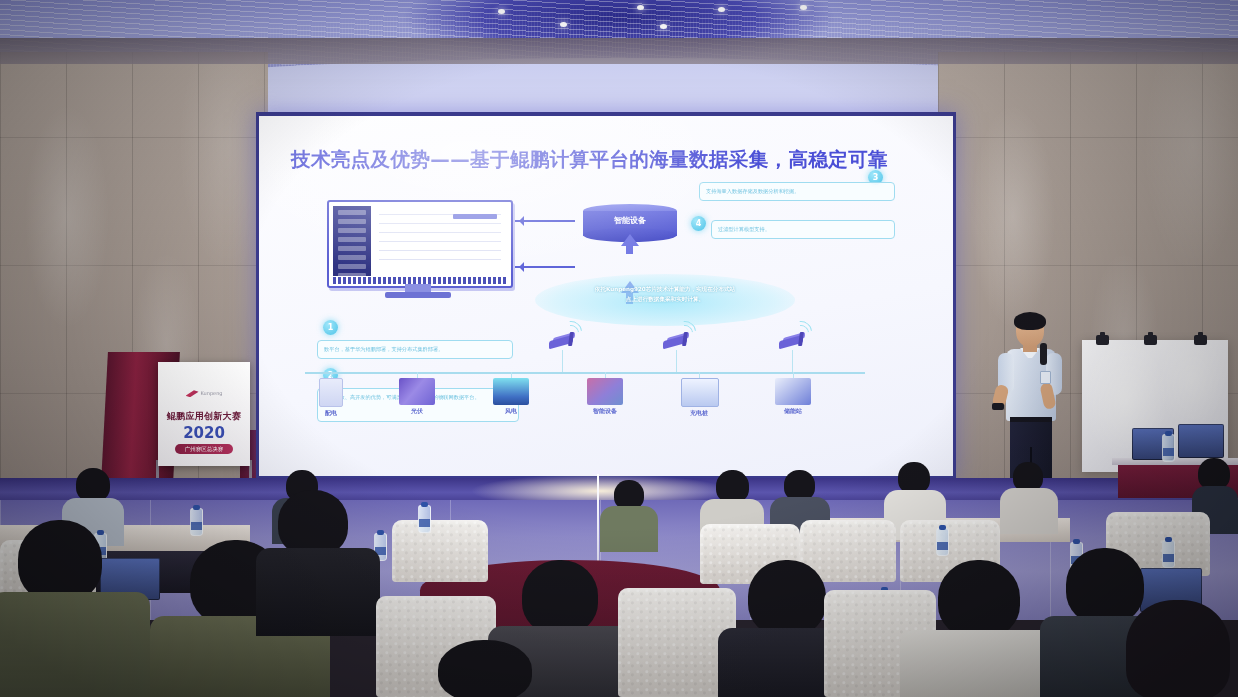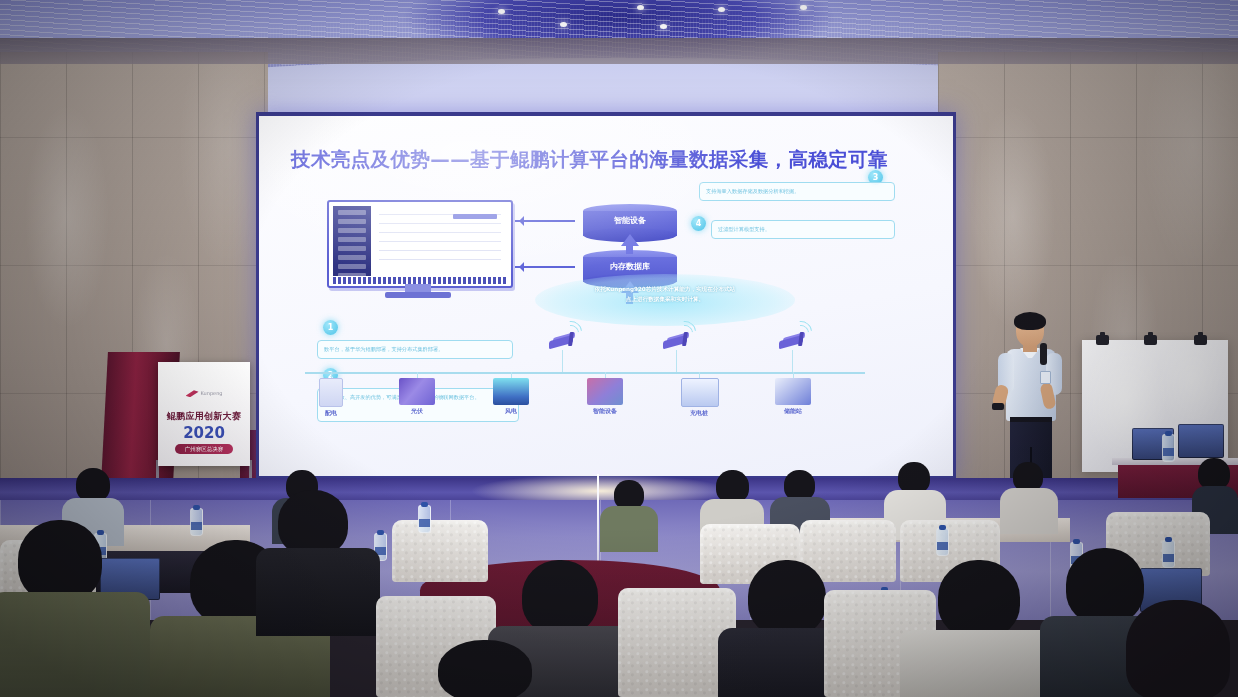--- a/index.html
+++ b/index.html
@@ -283,26 +283,20 @@
       <div class="arrowL" style="left:256px;top:104px;width:60px"></div>
       <div class="arrowL" style="left:256px;top:150px;width:60px"></div>
 
       <div class="cyl" style="left:324px;top:88px">
         <div class="cylTop"></div>
           <div class="cylBody"></div>
           <div class="cylBot"></div>
         <div class="cylTxt">智能设备</div>
       </div>
 
-      <div class="cyl" style="left:324px;top:134px">
-        <div class="cylTop"></div>
-          <div class="cylBody"></div>
-          <div class="cylBot"></div>
-        <div class="cylTxt">内存数据库</div>
-      </div>
 
       <div class="arrowUpStem" style="left:367px;top:128px;height:10px"></div>
       <div class="arrowUp" style="left:362px;top:118px"></div>
       <div class="arrowUpStem" style="left:367px;top:176px;height:12px"></div>
       <div class="arrowUp" style="left:362px;top:165px"></div>
 
       <div class="badge" style="left:609px;top:54px">3</div>
       <div class="callout" style="left:440px;top:66px;width:182px">支持海量入数据存储及数据分析和挖掘。</div>
 
       <div class="badge" style="left:432px;top:100px">4</div>

